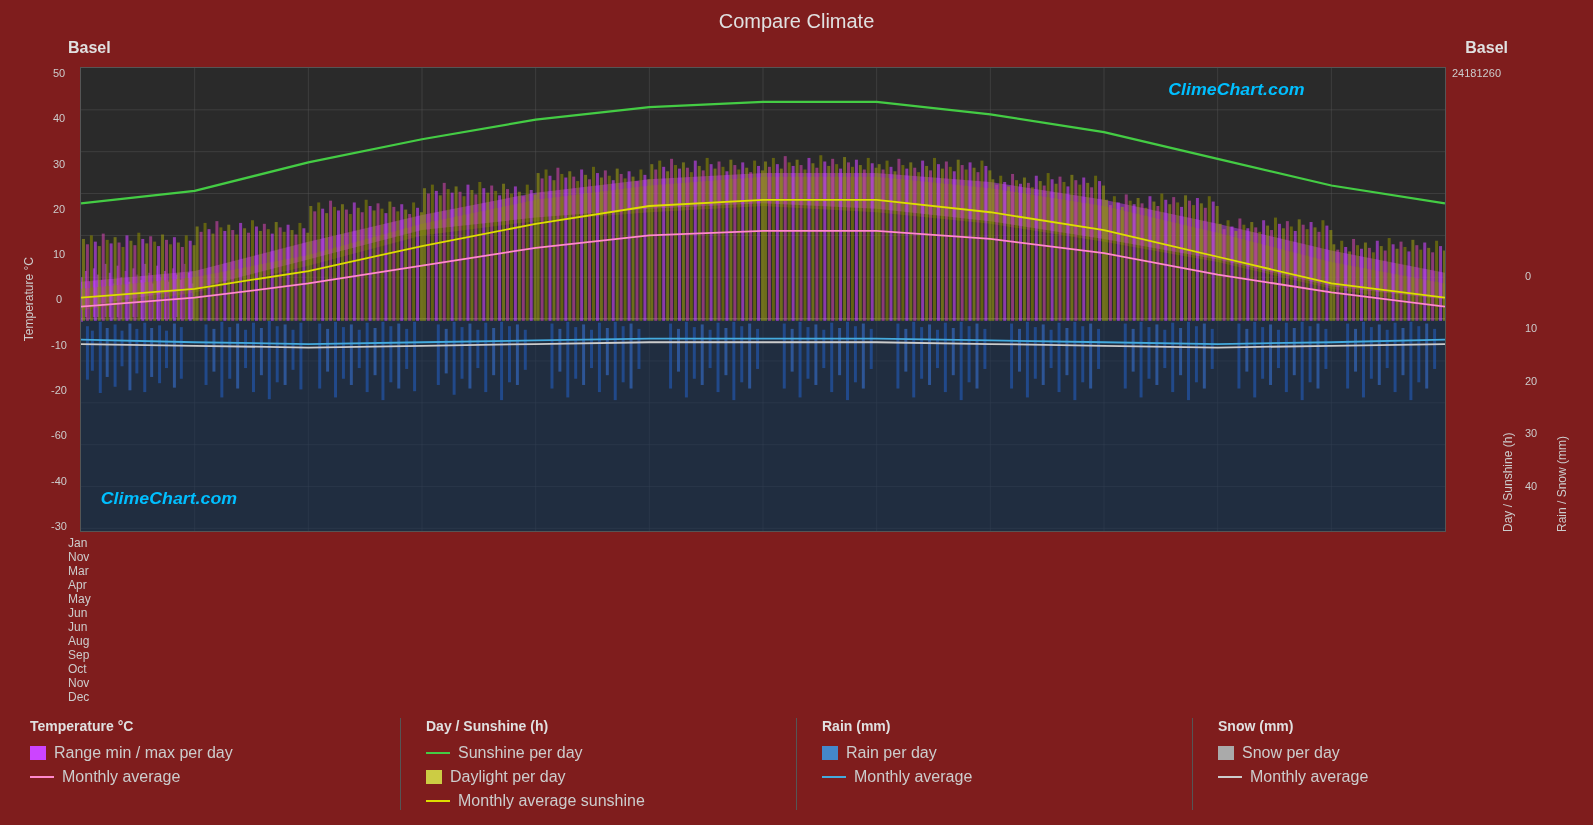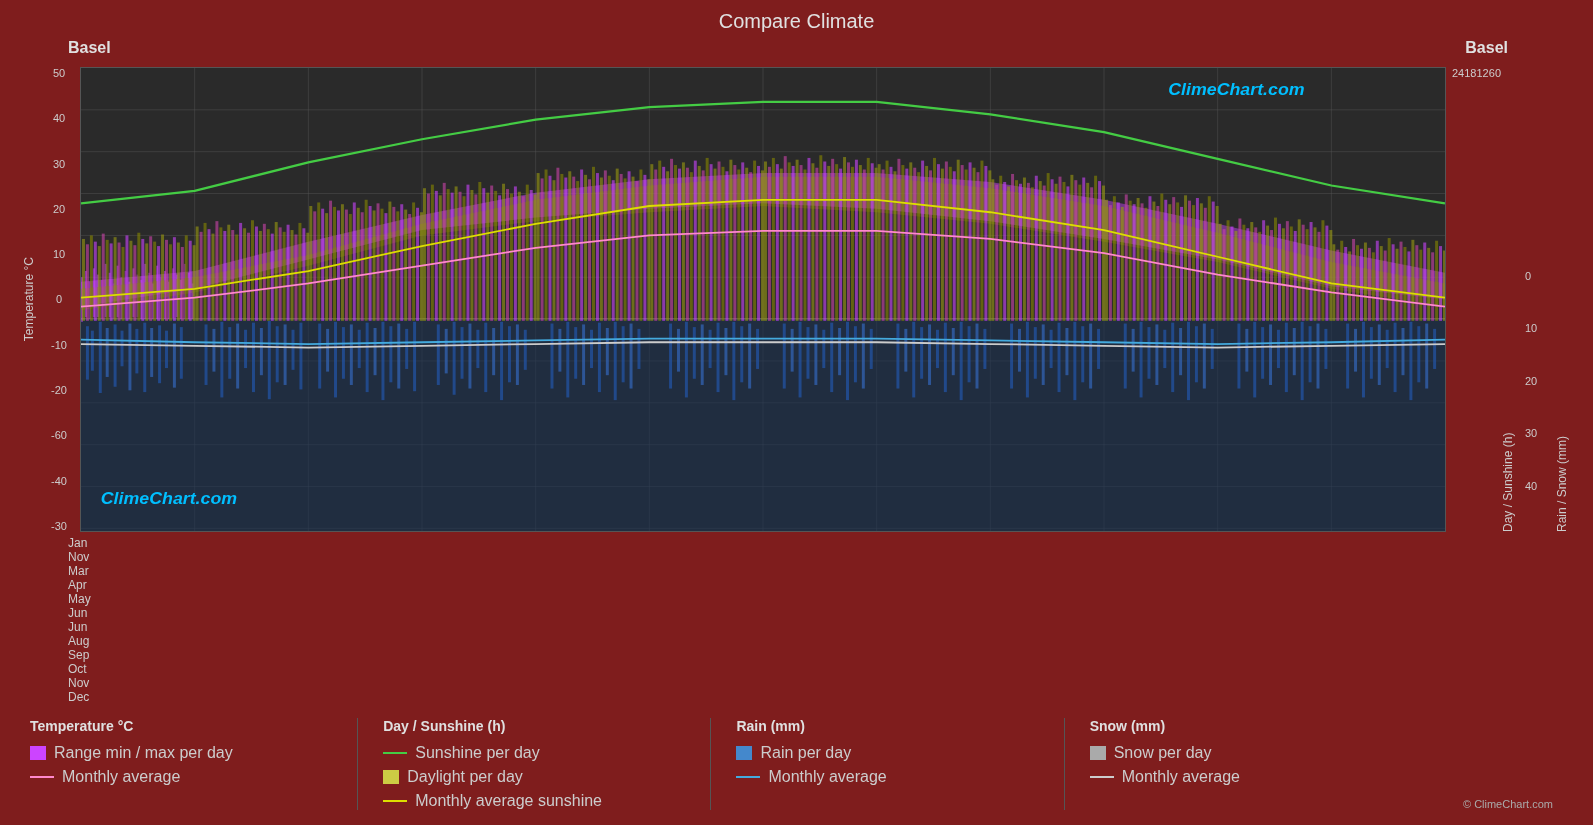--- a/index.html
+++ b/index.html
@@ -936,17 +936,14 @@
       <div class="legend-item">
         <span class="legend-color-box" style="background:#aaaaaa;"></span>
         <span>Snow per day</span>
       </div>
       <div class="legend-item">
         <span class="legend-line" style="background:#cccccc;"></span>
         <span>Monthly average</span>
       </div>
     </div>
 
-    <div style="flex:0.5; display:flex; align-items:flex-end; justify-content:flex-end;">
-      <span class="copyright">© ClimeChart.com</span>
-    </div>
   </div>
 </div>
 
 </body></html>

